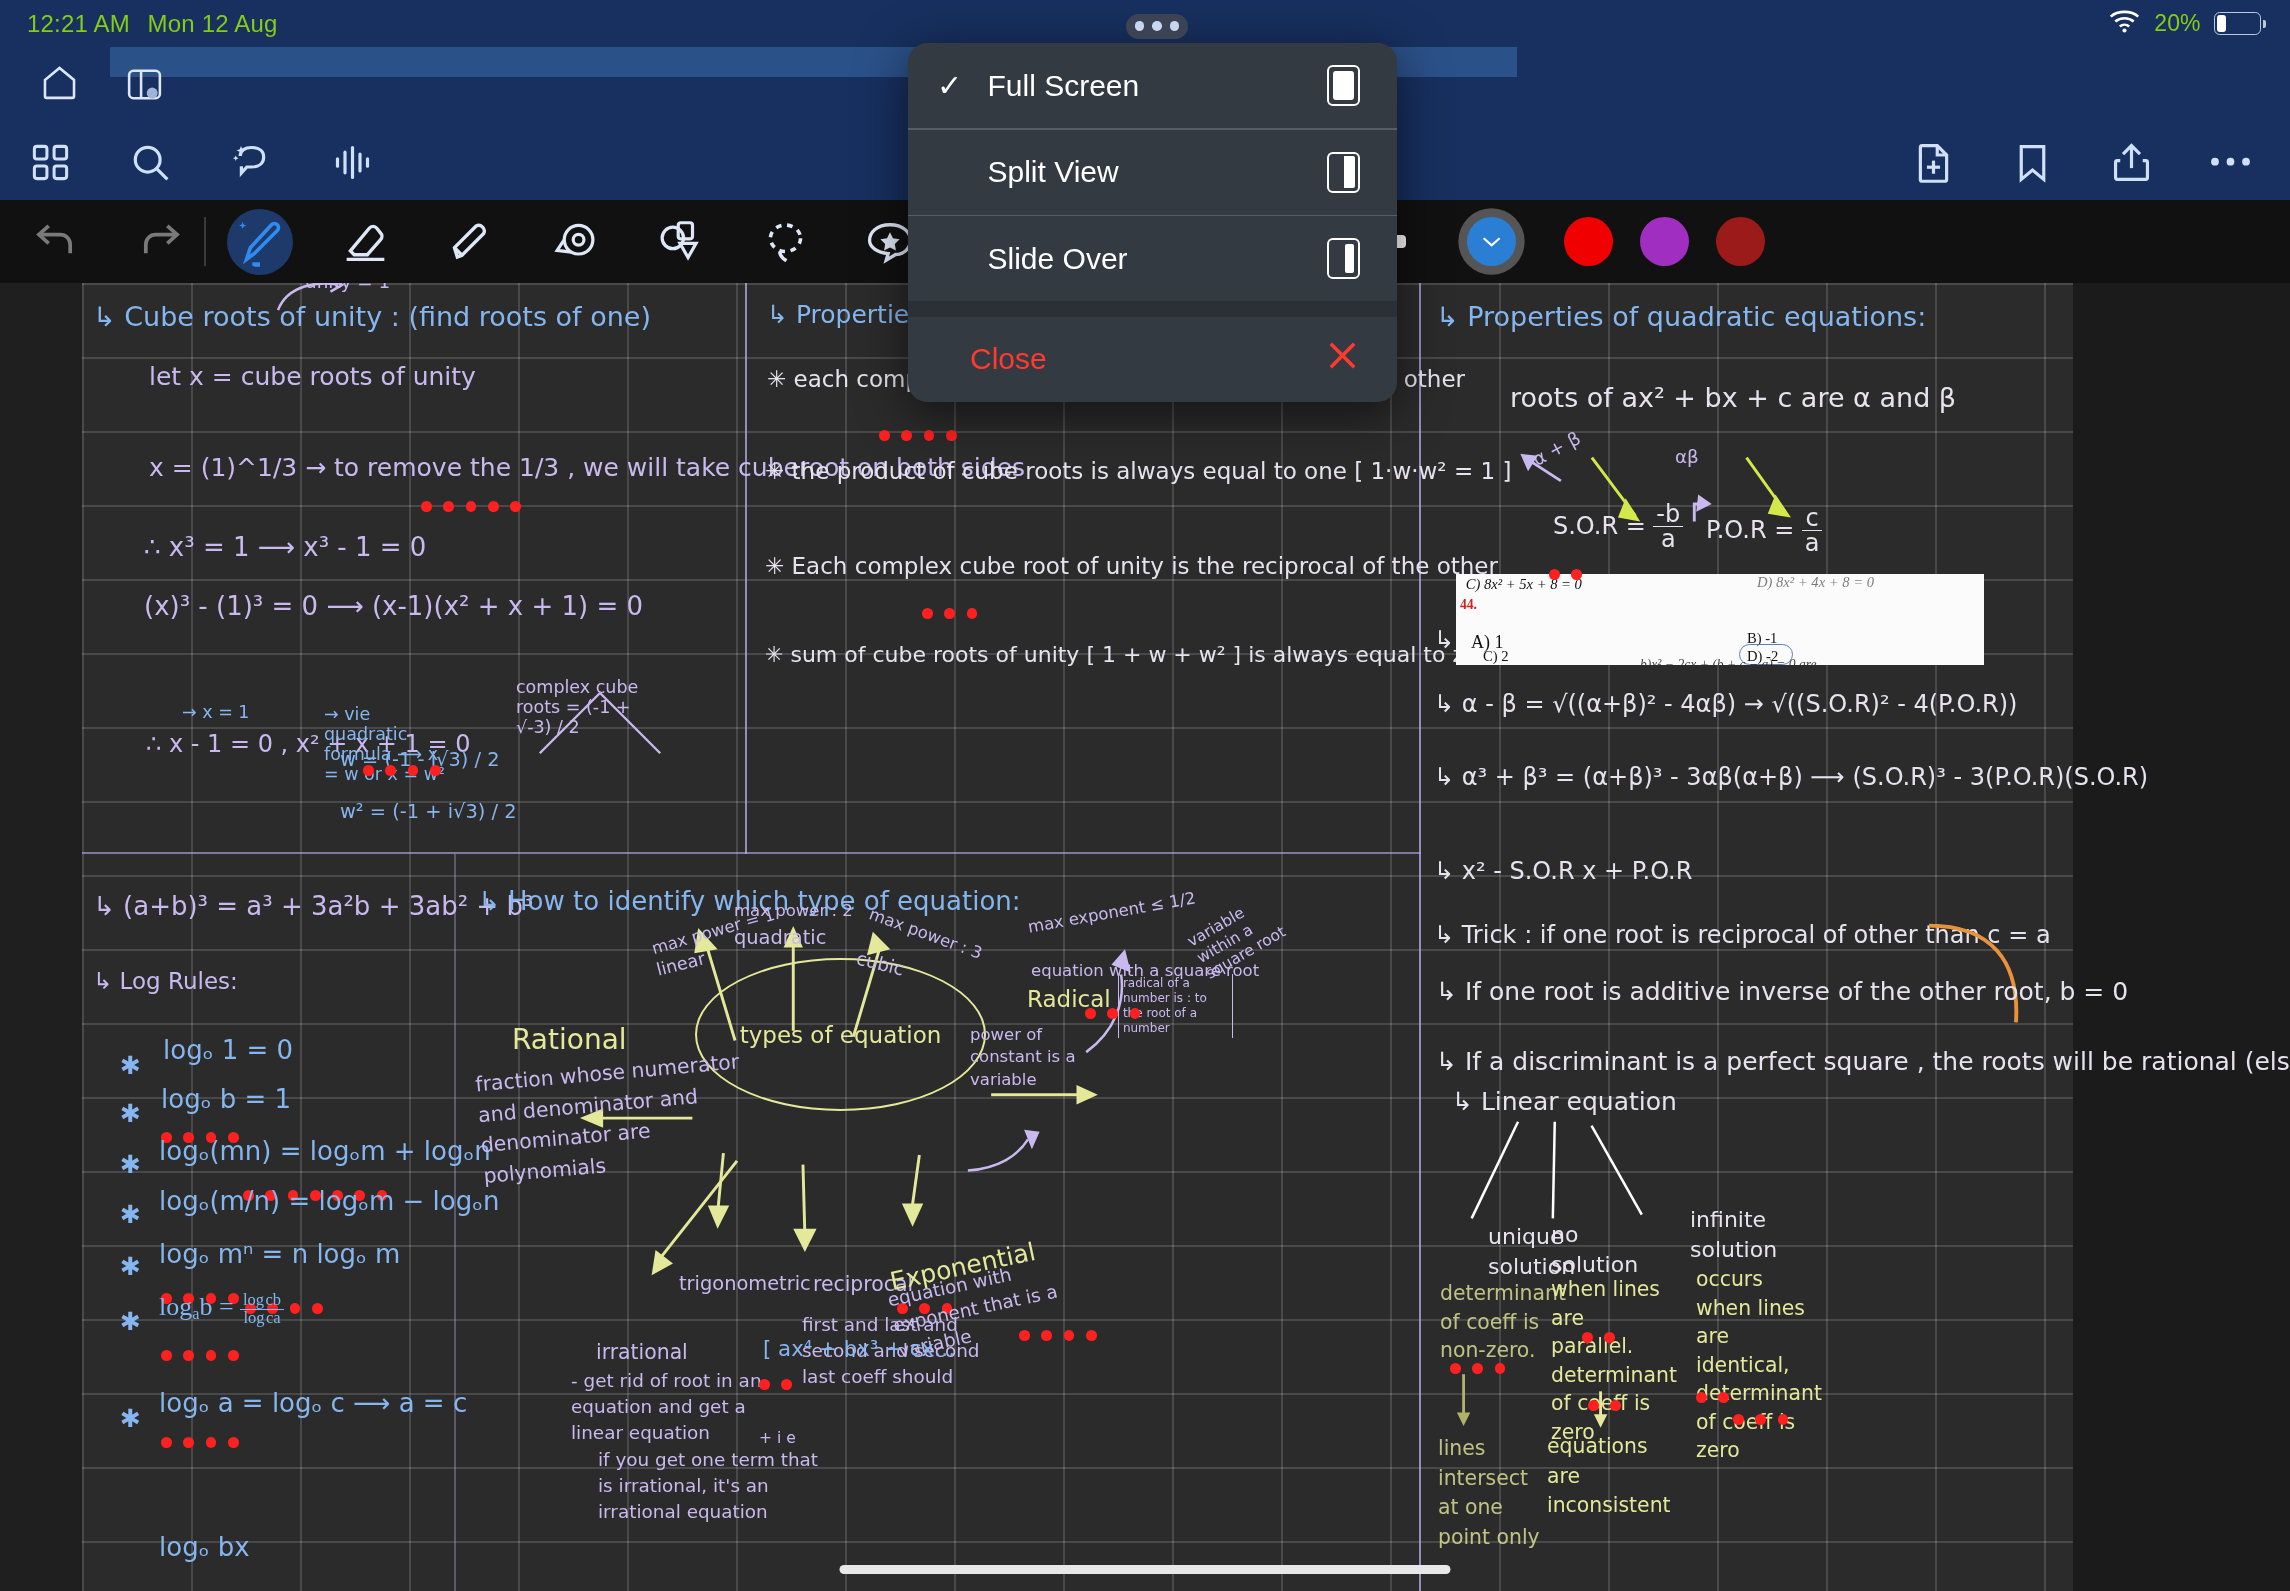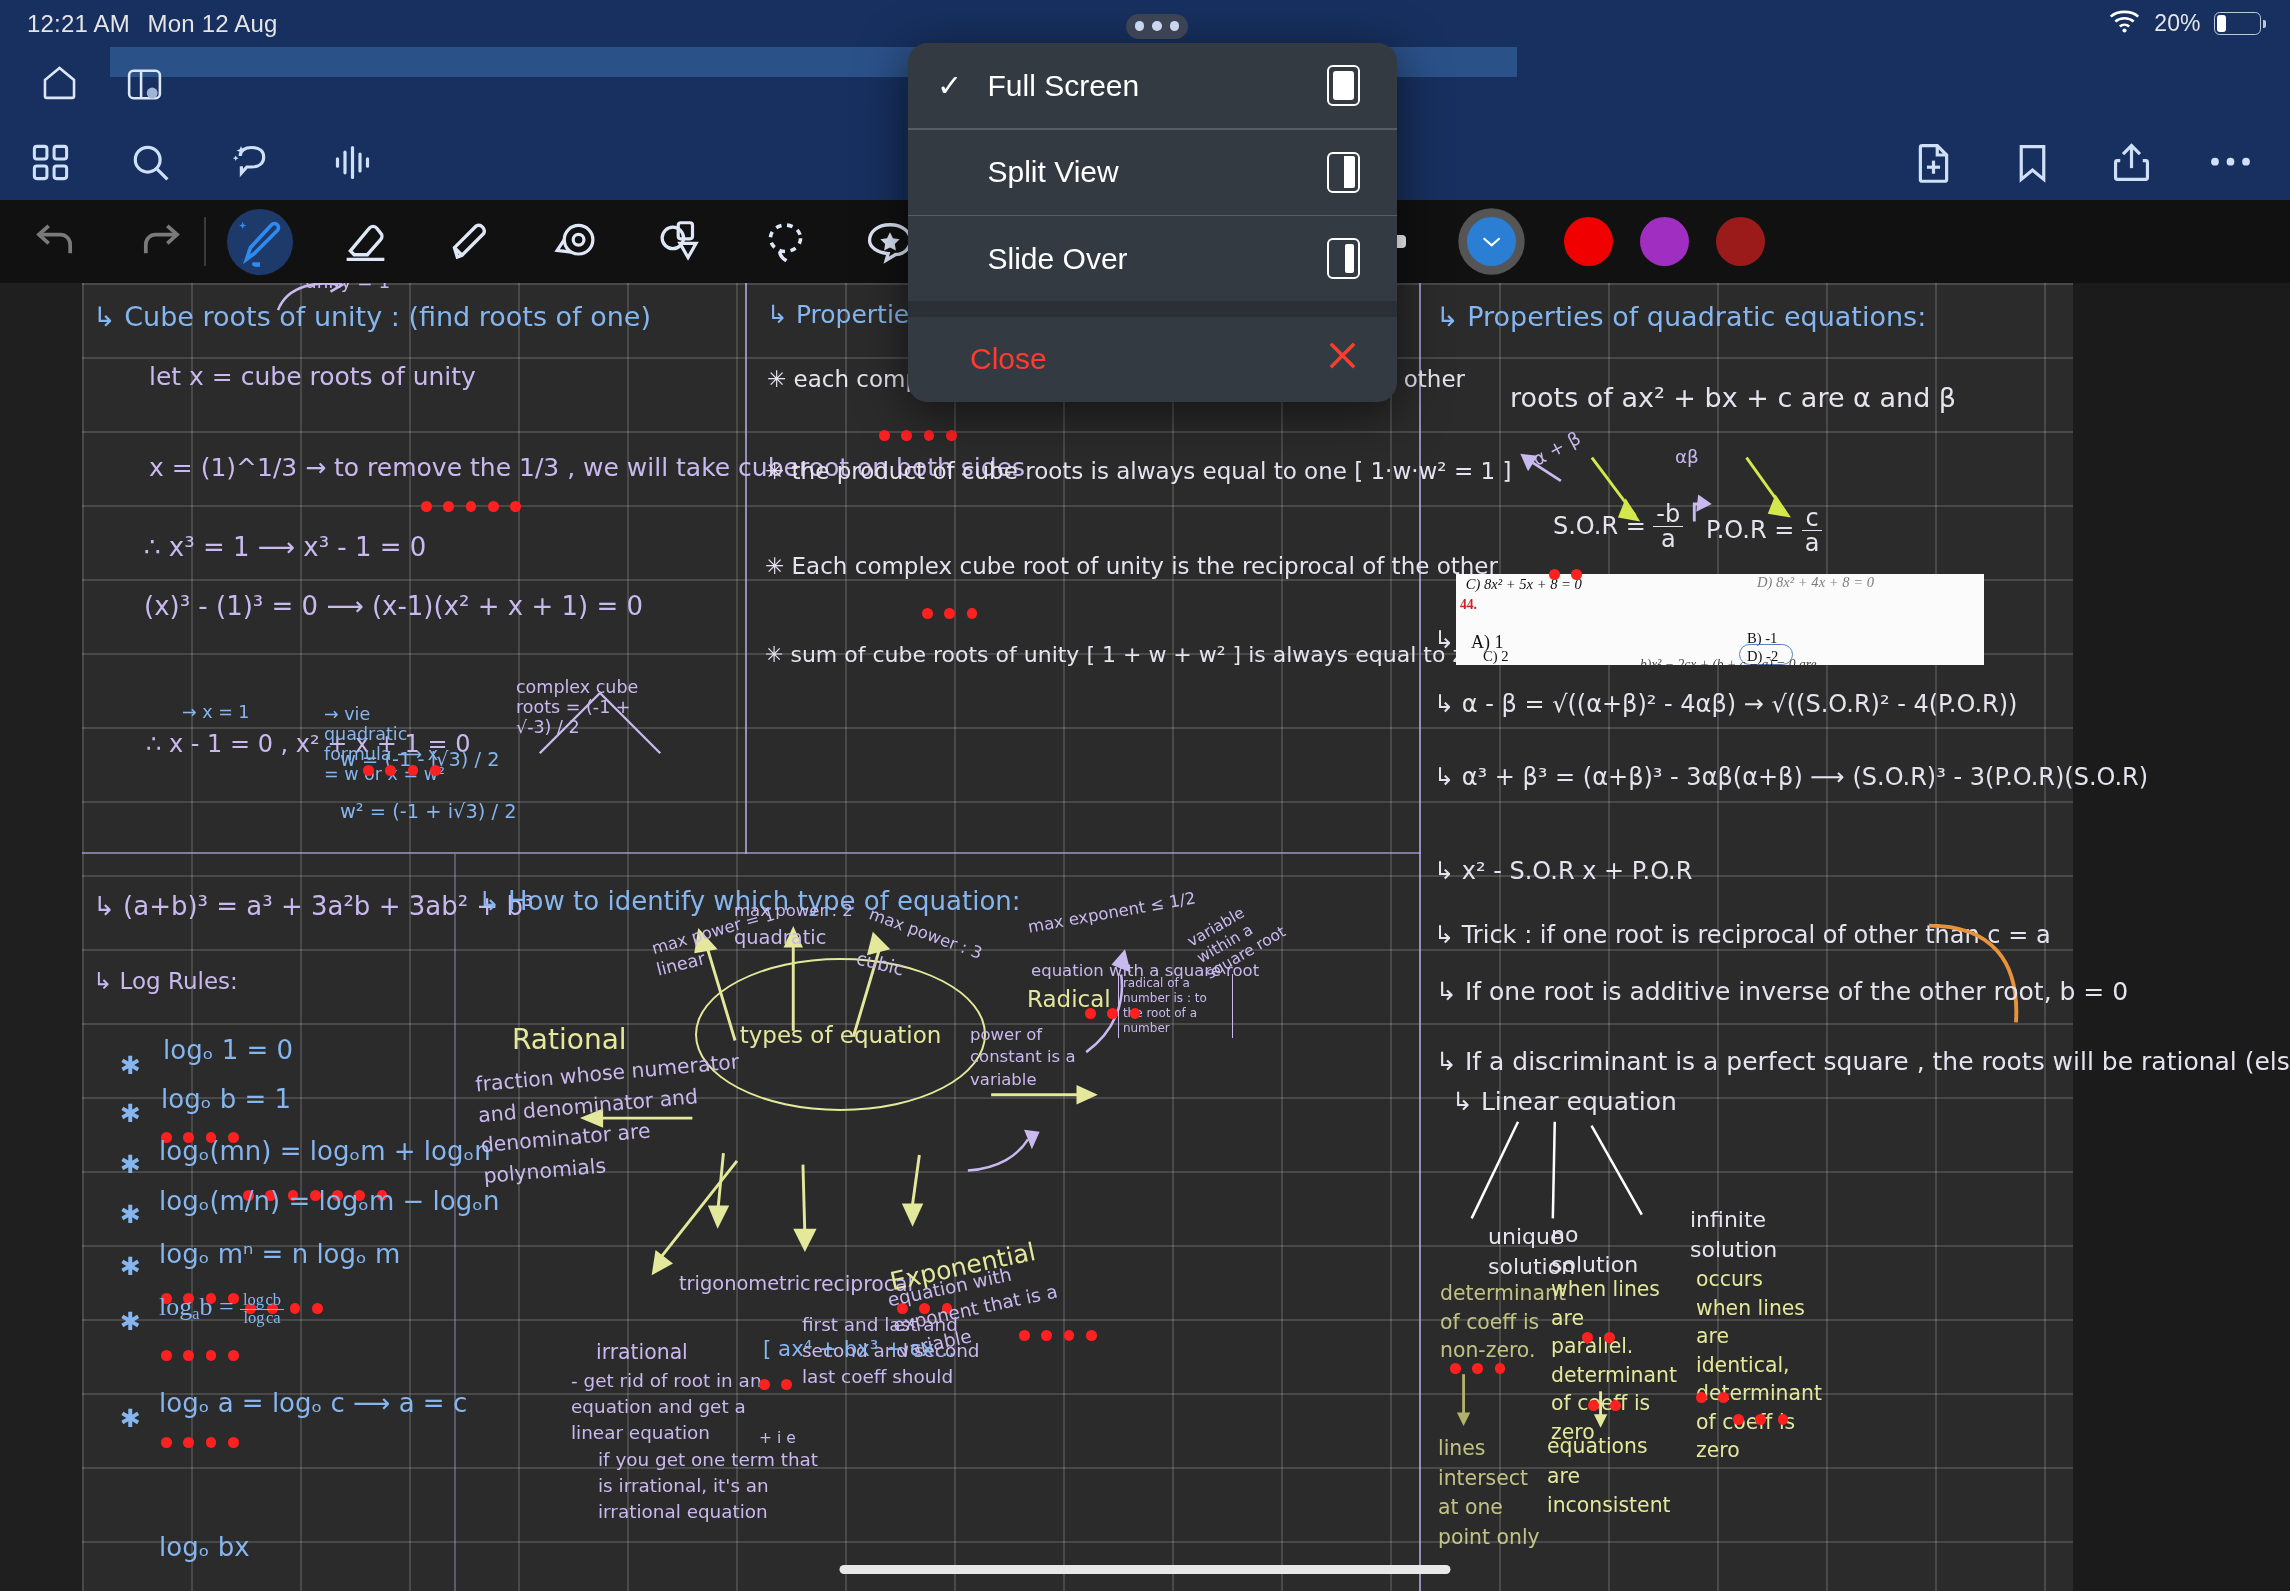--- a/index.html
+++ b/index.html
@@ -7,21 +7,21 @@
     width: 2290px; height: 1591px;
     background: #000;
     font-family: "Liberation Sans", sans-serif;
     overflow: hidden;
   }
   #root { position: relative; width: 2290px; height: 1591px; background: #1b1b1b; }
 
   
   .statusbar {
     position: absolute; left: 0; top: 0; width: 2290px; height: 47px;
-    background: #17305f; color: #e5e5e5;
+    background: #17305f; color: #84cc16;
     display: flex; align-items: center; z-index: 40;
   }
   .sb-left { display: flex; align-items: center; gap: 17.5px; padding-left: 27px; font-size: 24px; letter-spacing: 0.2px;}
   .sb-right { margin-left: auto; display: flex; align-items: center; gap: 13.6px; padding-right: 29px; font-size: 23px;}
   .wifi-ico { display:inline-block; }
   .batt {
     width: 47px; height: 23px; border: 1.9px solid #bcc8de; border-radius: 5.8px;
     position: relative; display: inline-block;
   }
   .batt:after { content:""; position:absolute; right:-5.8px; top:6.8px; width:2.9px; height:8.7px; background:#bcc8de; border-radius:0 1.9px 1.9px 0;}

